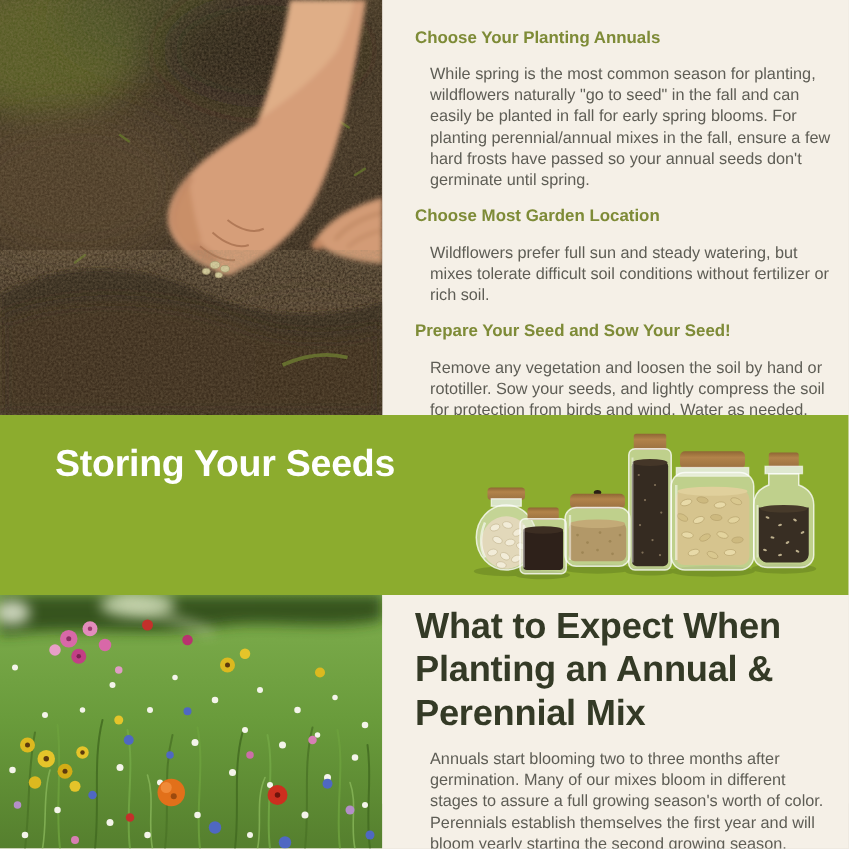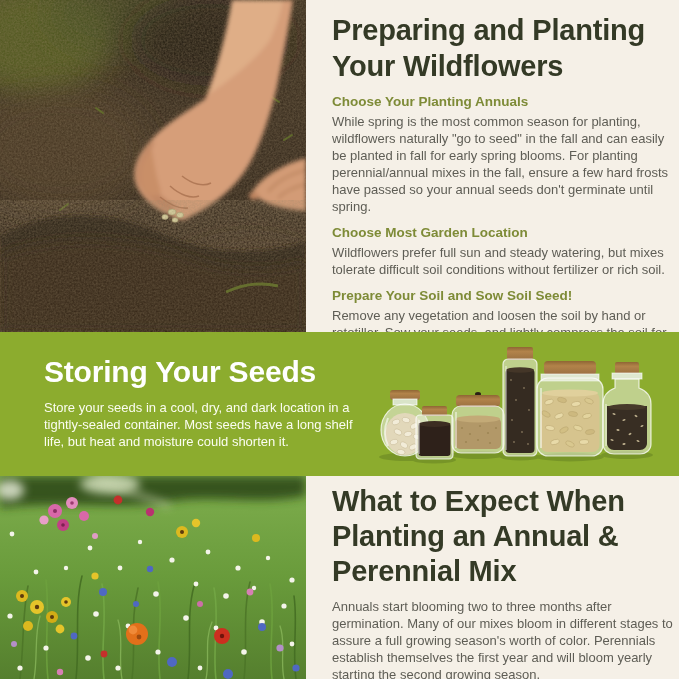--- a/index.html
+++ b/index.html
@@ -20,21 +20,21 @@
   h1.big{
     margin:0;font-size:29px;line-height:36px;font-weight:bold;
     color:#343a26;letter-spacing:-0.2px;max-width:346px;
   }
   #panel-bottom h1.big{line-height:35px;}
   .sec-head{
     margin:9px 0 3px 0;font-size:13.5px;line-height:17px;font-weight:bold;
     color:#7e8b37;
   }
   .body-text{
-    margin:0;font-size:13px;line-height:17px;color:#5e5d55;max-width:346px;
+    margin:12px;font-size:13px;line-height:17px;color:#5e5d55;max-width:346px;
   }
   #panel-bottom .body-text{margin-top:9px;}
   .band-text{position:absolute;left:44px;top:22px;width:318px;}
   .band-title{margin:0 0 9px 0;font-size:30px;line-height:36px;font-weight:bold;color:#ffffff;letter-spacing:-0.2px;}
   .band-body{margin:0;font-size:13px;line-height:17px;color:#fbfdf1;}
   #jars{position:absolute;left:374px;top:6px;width:290px;height:136px;}
 </style>
 </head>
 <body>
 
@@ -119,39 +119,37 @@
       </g>
 
       <path d="M0 236 C 50 206 118 212 162 234 C 214 258 272 252 306 242 L 306 332 L 0 332 Z" fill="#2b2013" opacity="0.92" filter="url(#b2)"></path>
       <path d="M0 256 C 60 232 140 238 190 258 C 238 276 284 270 306 262 L 306 332 L 0 332 Z" fill="#352817" opacity="0.85" filter="url(#b6)"></path>
       <rect y="200" width="306" height="132" fill="#46351f" filter="url(#soilTex)" opacity="0.5"></rect>
       <path d="M226 292 C 244 284 262 282 278 286" stroke="#6d7c31" stroke-width="3" fill="none" opacity="0.8"></path>
     </svg>
   </div>
 
   <div class="panel" id="panel-top">
-    <h1 class="big">Preparing and Planting Your Wildflowers</h1>
     <div>
       <p class="sec-head">Choose Your Planting Annuals</p>
       <p class="body-text">While spring is the most common season for planting, wildflowers naturally "go to seed" in the fall and can easily be planted in fall for early spring blooms. For planting perennial/annual mixes in the fall, ensure a few hard frosts have passed so your annual seeds don't germinate until spring.</p>
     </div>
     <div>
       <p class="sec-head">Choose Most Garden Location</p>
       <p class="body-text">Wildflowers prefer full sun and steady watering, but mixes tolerate difficult soil conditions without fertilizer or rich soil.</p>
     </div>
     <div>
-      <p class="sec-head">Prepare Your Soil and Sow Soil Seed!</p>
+      <p class="sec-head">Prepare Your Seed and Sow Your Seed!</p>
       <p class="body-text">Remove any vegetation and loosen the soil by hand or rototiller. Sow your seeds, and lightly compress the soil for protection from birds and wind. Water as needed.</p>
     </div>
   </div>
 
   <div id="band">
     <div class="band-text">
       <h2 class="band-title">Storing Your Seeds</h2>
-      <p class="band-body">Store your seeds in a cool, dry, and dark location in a tightly-sealed container. Most seeds have a long shelf life, but heat and moisture could shorten it.</p>
     </div>
 
     <div id="jars" class="photo">
       <svg width="290" height="136" viewBox="0 0 290 136" xmlns="http://www.w3.org/2000/svg">
         <defs>
           <linearGradient id="cork" x1="0" y1="0" x2="0" y2="1">
             <stop offset="0" stop-color="#8f6634"></stop>
               <stop offset="0.35" stop-color="#b2834a"></stop>
               <stop offset="1" stop-color="#9a7040"></stop>
           </linearGradient>

